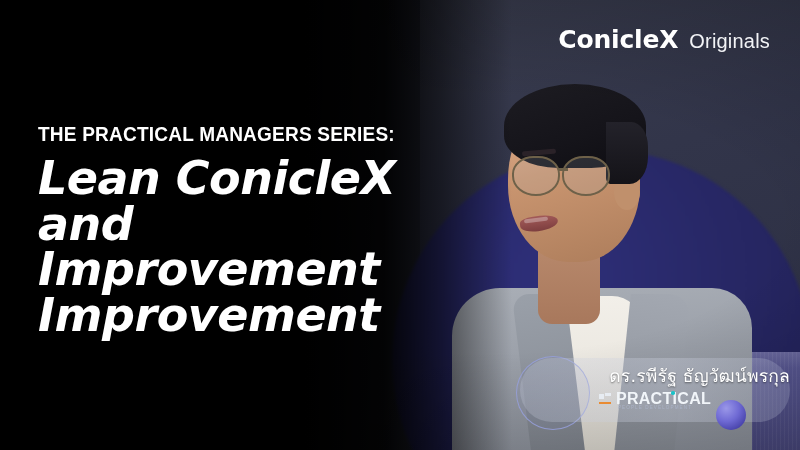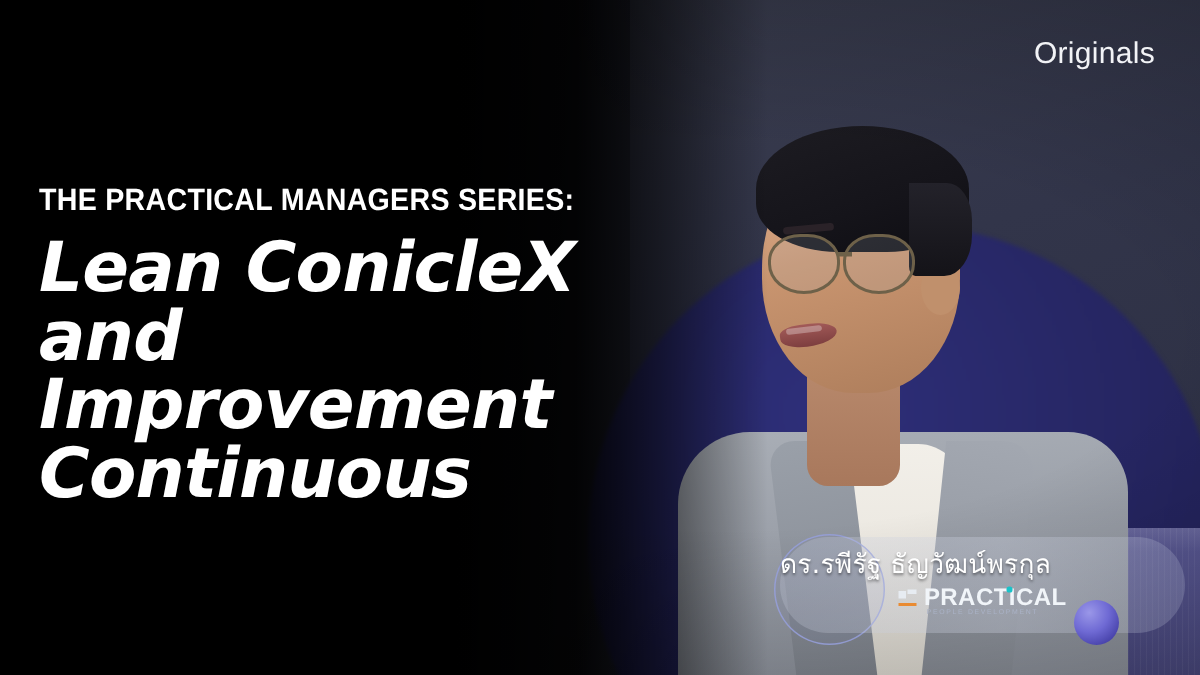--- a/index.html
+++ b/index.html
@@ -155,21 +155,21 @@
     letter-spacing:-.2px;
     font-family:"DejaVu Sans", sans-serif;
   }
   .brand-sub{
     font-size:20px; font-weight:300; color:#f2f3f6;
     letter-spacing:.2px;
     font-family:"Liberation Sans", sans-serif;
   }
 
   
-  .titleblock{ position:absolute; left:26px; top:122px; z-index:6; width:440px; }
+  .titleblock{ position:absolute; left:38px; top:122px; z-index:6; width:440px; }
   .eyebrow{
     font-family:"Liberation Sans", sans-serif;
     font-weight:700; font-size:20.5px; color:#fff;
     letter-spacing:.2px;
     transform:scaleX(.93); transform-origin:left center;
     white-space:nowrap;
   }
   .maintitle{
     margin-top:10px;
     font-family:"DejaVu Sans", sans-serif;
@@ -189,21 +189,21 @@
     z-index:5;
   }
   .badge-band{
     position:absolute; left:520px; top:358px; width:270px; height:64px;
     background:linear-gradient(90deg, rgba(200,205,220,.26) 0%, rgba(205,210,225,.34) 55%, rgba(190,196,216,.22) 100%);
     border-radius:34px;
     z-index:5;
   }
   .badge-name{
     position:absolute; left:520px; top:362px; width:270px;
-    text-align:left;
+    text-align:right;
     font-family:"DejaVu Sans", sans-serif;
     font-size:17.5px; font-weight:400; color:#fff;
     letter-spacing:.2px;
     z-index:7;
     text-shadow:0 1px 2px rgba(0,0,0,.45);
   }
   .badge-logo{
     position:absolute; left:520px; top:390px; width:270px;
     display:flex; align-items:center; justify-content:center; gap:4px;
     z-index:7;
@@ -268,29 +268,30 @@
     <div class="s-mouth"></div>
     <div class="s-lip-hi"></div>
   </div>
 
   <div class="glow-blue"></div>
   <div class="glow-blue2"></div>
   <div class="fade-left"></div>
   <div class="vignette"></div>
 
   <div class="brand">
+    <span class="brand-mark">ConicleX</span>
     <span class="brand-sub">Originals</span>
   </div>
 
   <div class="titleblock">
     <div class="eyebrow">THE PRACTICAL MANAGERS SERIES:</div>
     <div class="maintitle">
       <span>Lean ConicleX</span>
       <span>and Improvement</span>
-      <span>Continuous</span>
+      <span>Improvement</span>
     </div>
   </div>
 
   <div class="badge-circle"></div>
   <div class="badge-band"></div>
   <div class="badge-name">ดร.รพีรัฐ ธัญวัฒน์พรกุล</div>
   <div class="badge-logo">
     <span class="logo-glyph">
         <i></i>
         <i></i>

